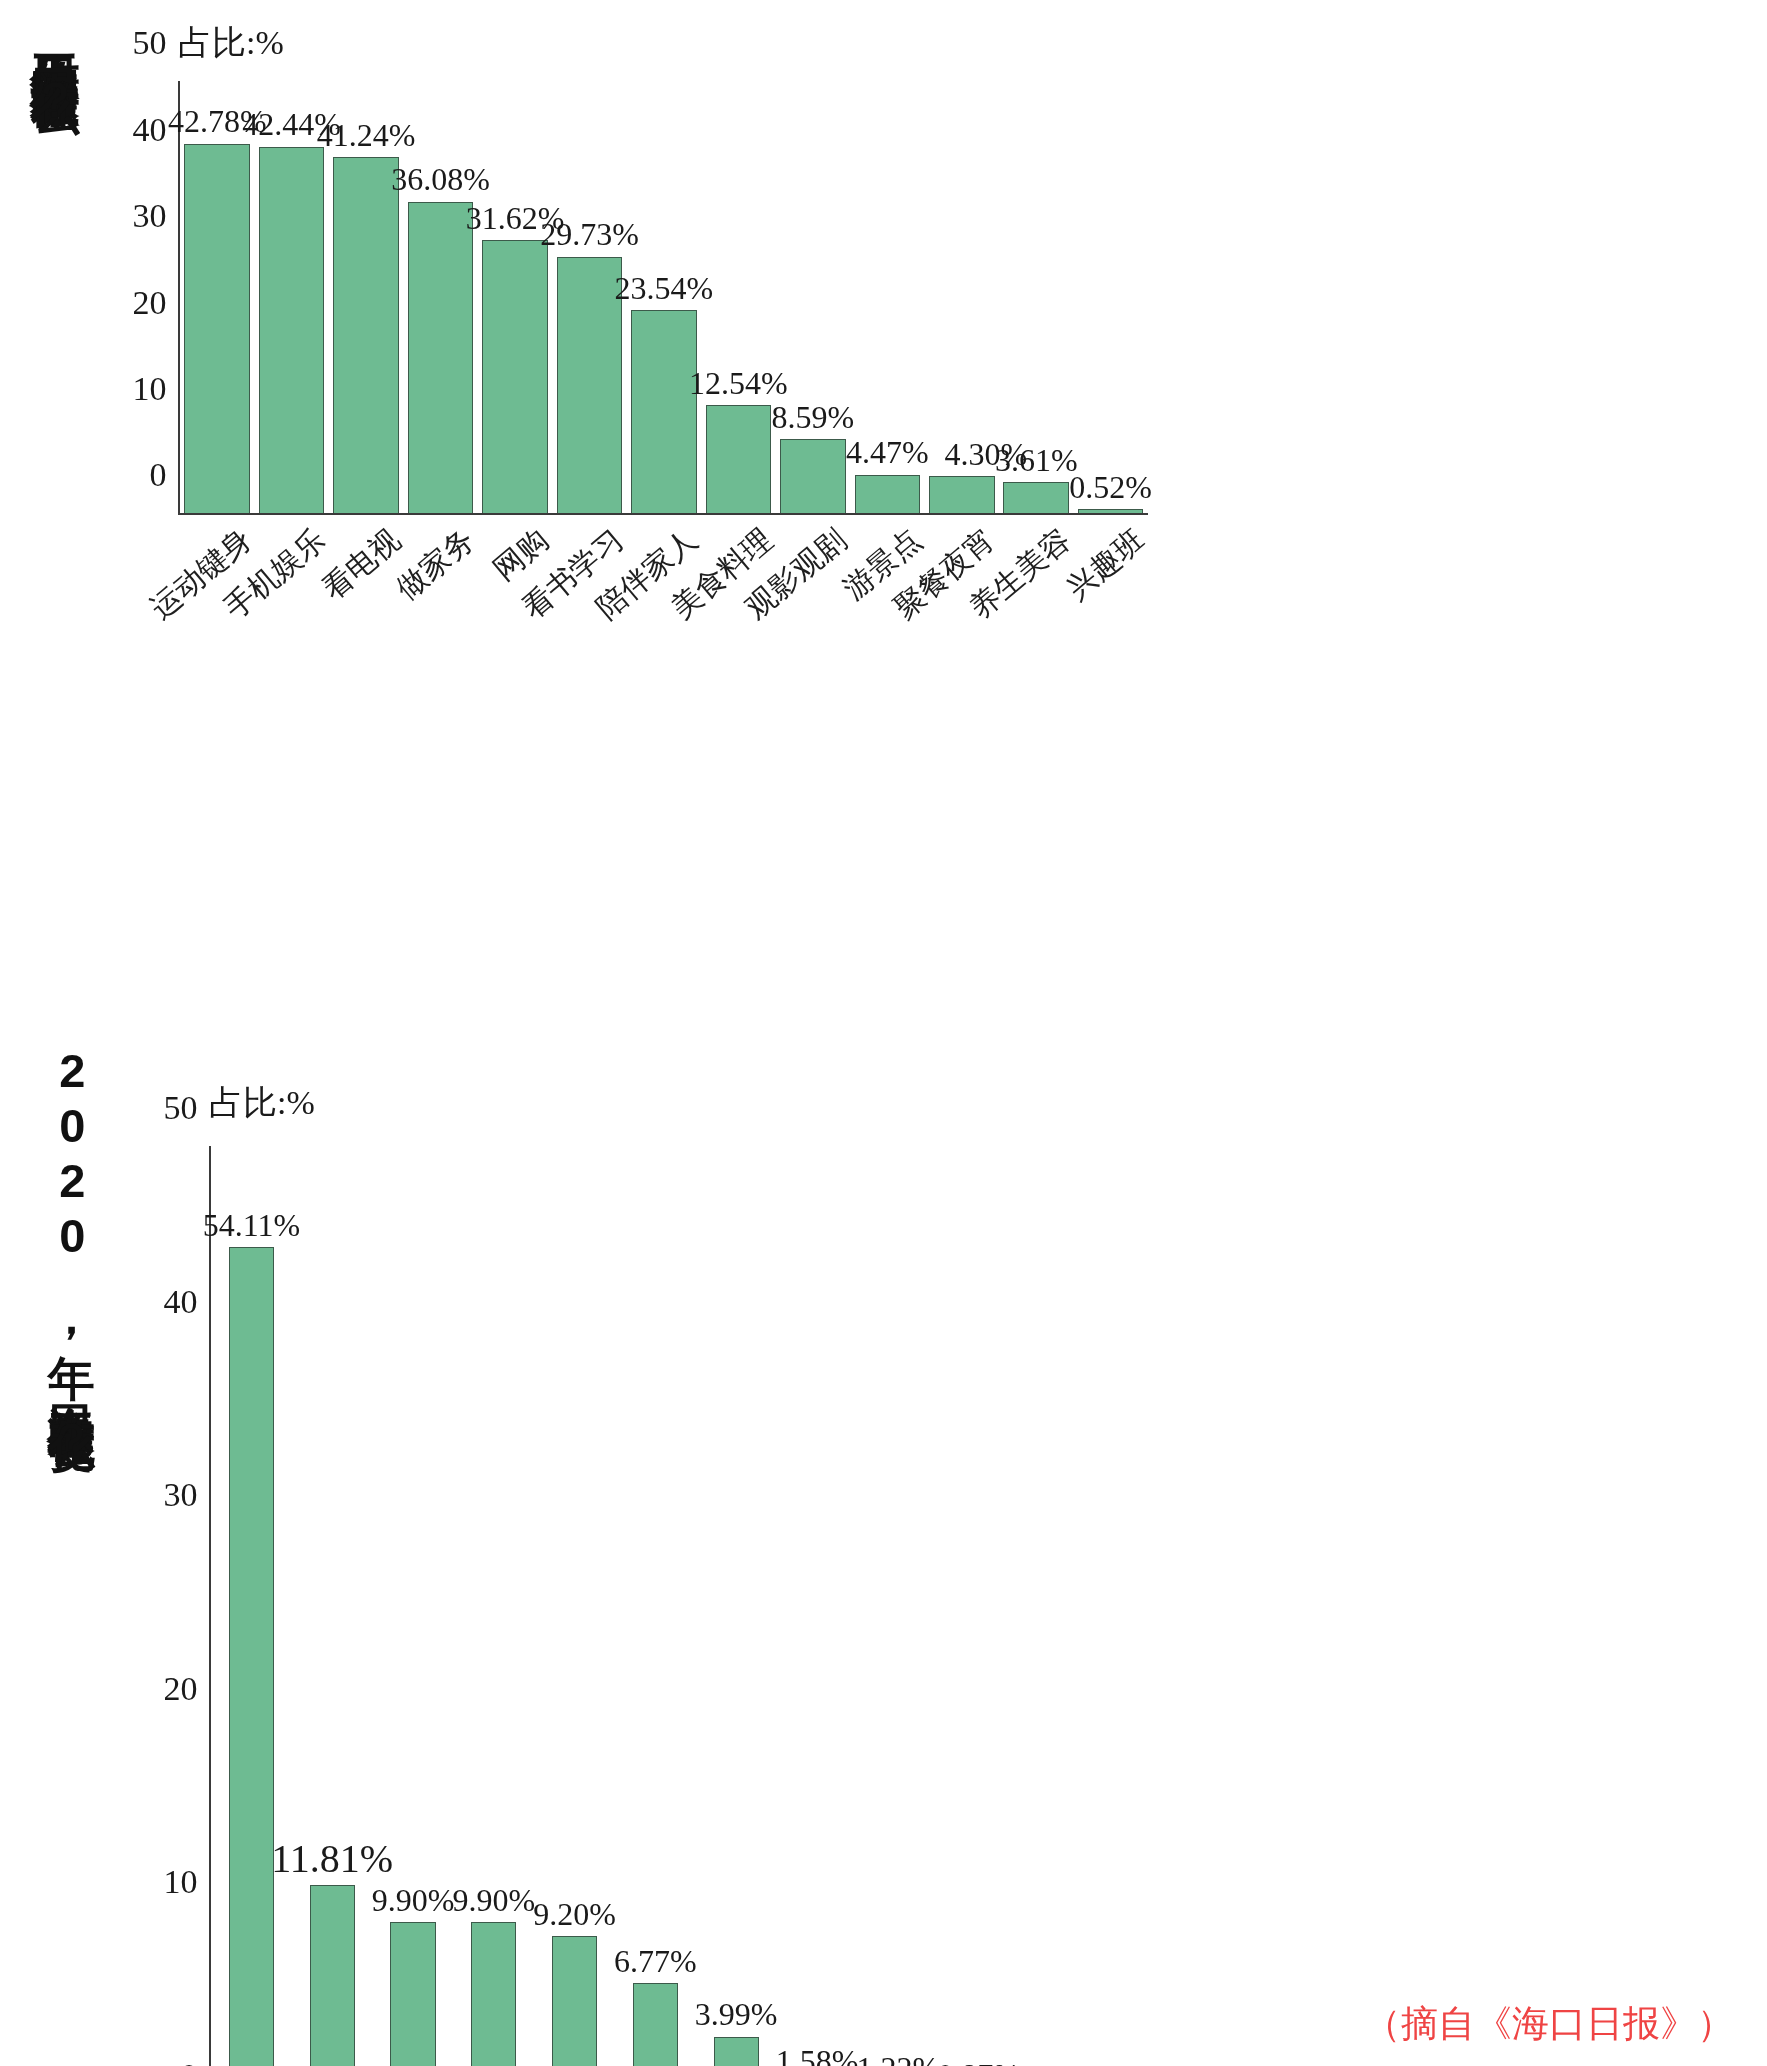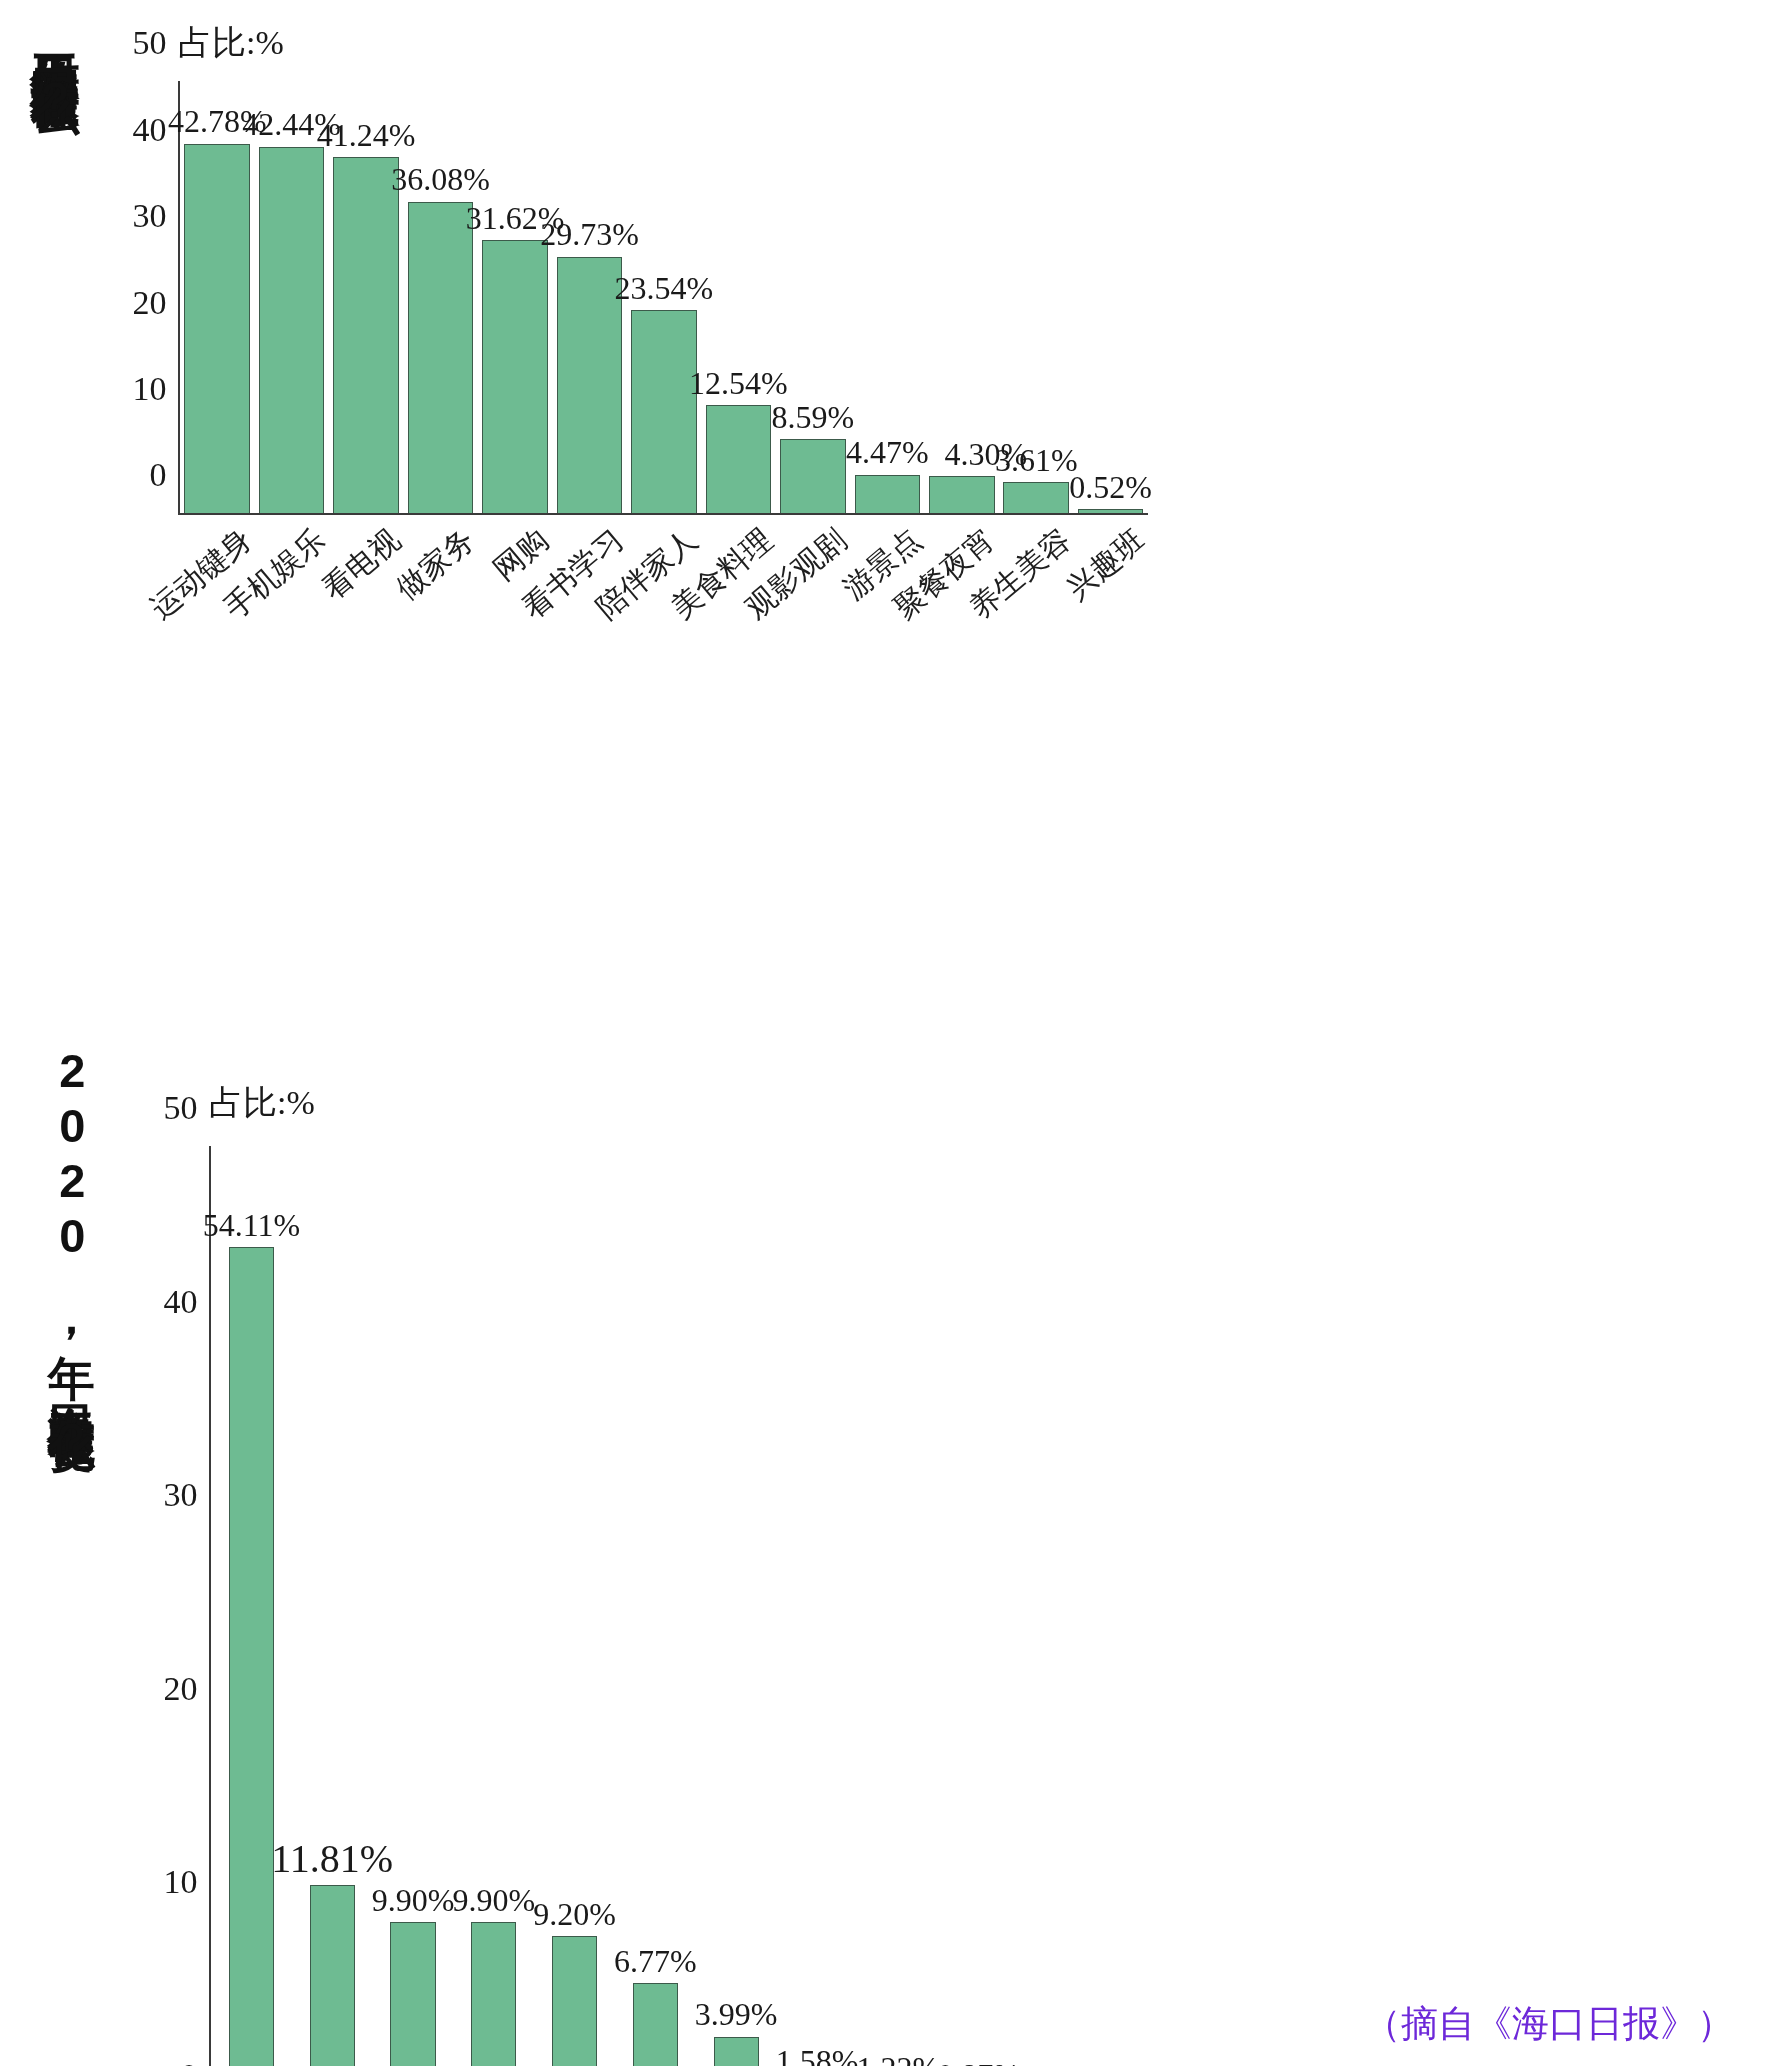--- a/index.html
+++ b/index.html
@@ -103,21 +103,21 @@
     white-space: nowrap;
     color: #1f1f1f;
   }
 
   .source {
     position: absolute;
     right: 34px;
     bottom: 17px;
     font-size: 37px;
     font-family: "Liberation Serif", serif;
-    color: #6d28d9;
+    color: #ef4444;
     white-space: nowrap;
   }
 </style>
 </head>
 <body>
 
 <div class="page">
 
   <div class="vtitle" id="vtitle-1">工作日的休闲时间海口人通常在做什么？</div>
 

